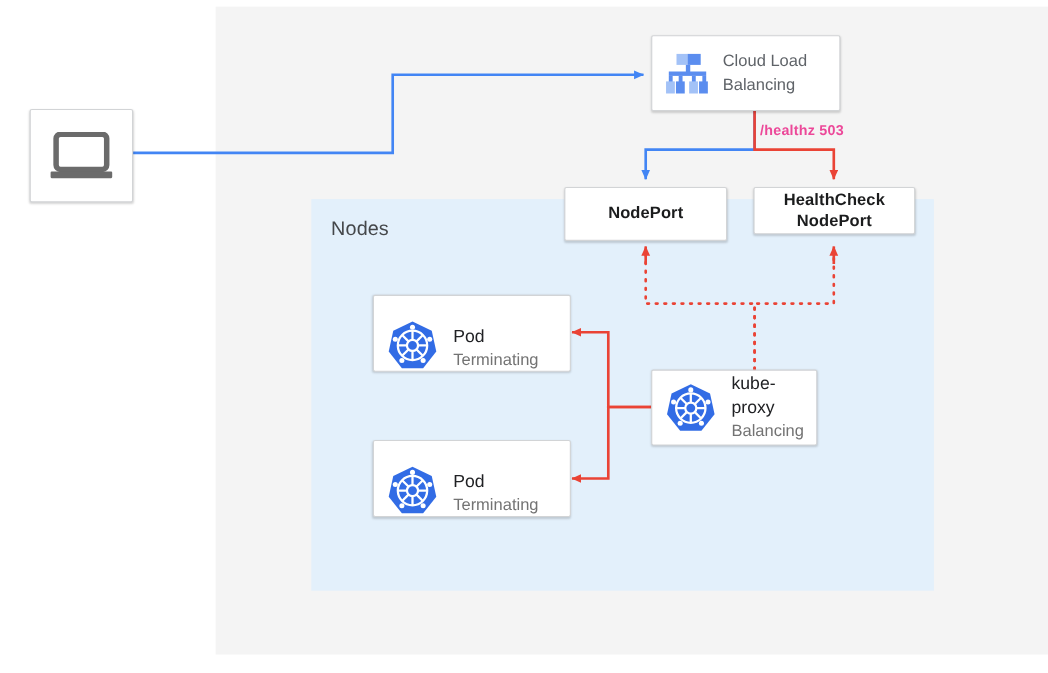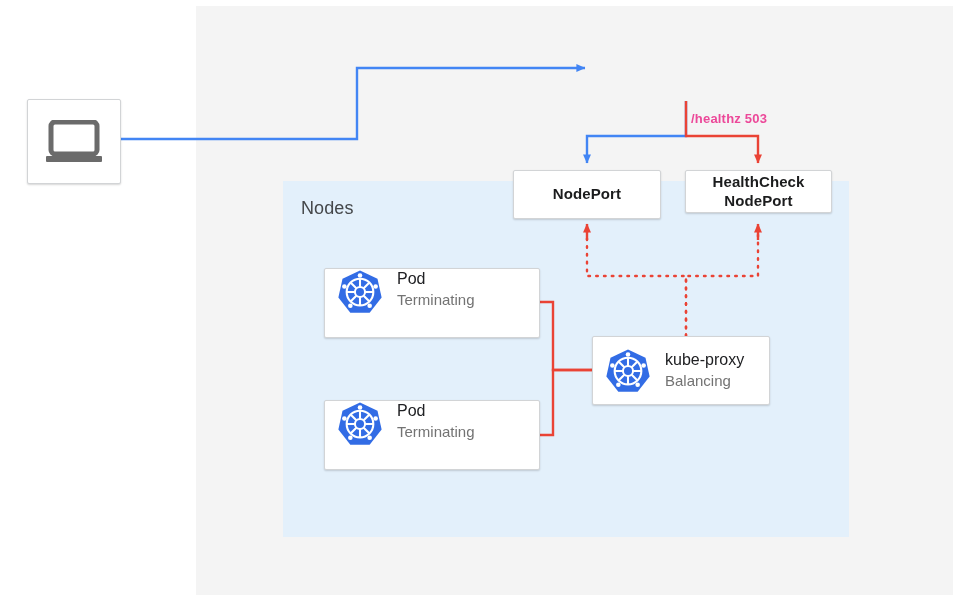--- a/index.html
+++ b/index.html
@@ -108,33 +108,33 @@
   .np-label {
     font-size: 15px;
     font-weight: bold;
     color: #1b1c1d;
     text-align: center;
     line-height: 1.25;
     letter-spacing: .1px;
   }
   
   .pod-card {
-    left: 324px;
-    width: 216px;
+    left: 339px;
+    width: 180px;
     height: 70px;
     display: flex;
-    align-items: flex-start;
+    align-items: flex-end;
     padding-left: 12px;
   }
   #pod-card-1 { top: 268px; }
   #pod-card-2 { top: 400px; }
   #kubeproxy-card {
     left: 592px;
     top: 336px;
-    width: 178px;
+    width: 151px;
     height: 69px;
     display: flex;
     align-items: center;
     padding-left: 12px;
   }
   .k8s-icon { width: 46px; height: 46px; flex: 0 0 auto; }
   .card-text { margin-left: 14px; }
   .card-title {
     font-size: 16px;
     color: #202124;
@@ -214,20 +214,45 @@
     </g>
   </svg>
 
   <div class="card" id="laptop-card">
     <svg class="laptop-icon" viewBox="0 0 58 44" xmlns="http://www.w3.org/2000/svg">
       <rect x="6" y="2" width="46" height="32" rx="4" ry="4" fill="none" stroke="#6b6b6b" stroke-width="5"></rect>
       <rect x="1" y="36" width="56" height="6" rx="1" ry="1" fill="#6b6b6b"></rect>
     </svg>
   </div>
 
+  <div class="card" id="clb-card">
+    <svg class="clb-icon" viewBox="0 0 44 40" xmlns="http://www.w3.org/2000/svg">
+
+      <rect x="12" y="2" width="10" height="10" fill="#a3c2f7"></rect>
+      <rect x="22" y="2" width="12" height="10" fill="#5b8def"></rect>
+
+      <rect x="20.5" y="12" width="4" height="8" fill="#5b8def"></rect>
+
+      <rect x="5" y="18" width="34" height="4" fill="#5b8def"></rect>
+
+      <rect x="5" y="22" width="3.5" height="6" fill="#5b8def"></rect>
+      <rect x="14" y="22" width="3.5" height="6" fill="#5b8def"></rect>
+      <rect x="26" y="22" width="3.5" height="6" fill="#5b8def"></rect>
+      <rect x="35.5" y="22" width="3.5" height="6" fill="#5b8def"></rect>
+
+      <rect x="2.5" y="27" width="8" height="11" fill="#a3c2f7"></rect>
+      <rect x="11.5" y="27" width="8" height="11" fill="#5b8def"></rect>
+      <rect x="23.5" y="27" width="8" height="11" fill="#a3c2f7"></rect>
+      <rect x="32.5" y="27" width="8" height="11" fill="#5b8def"></rect>
+    </svg>
+    <div class="clb-text">
+      <div>Cloud Load</div>
+      <div>Balancing</div>
+    </div>
+  </div>
 
   <div class="healthz-label">/healthz 503</div>
 
   <div class="card" id="nodeport-card">
     <div class="np-label">NodePort</div>
   </div>
 
   <div class="card" id="hc-nodeport-card">
     <div class="np-label">
       <div>HealthCheck</div>

